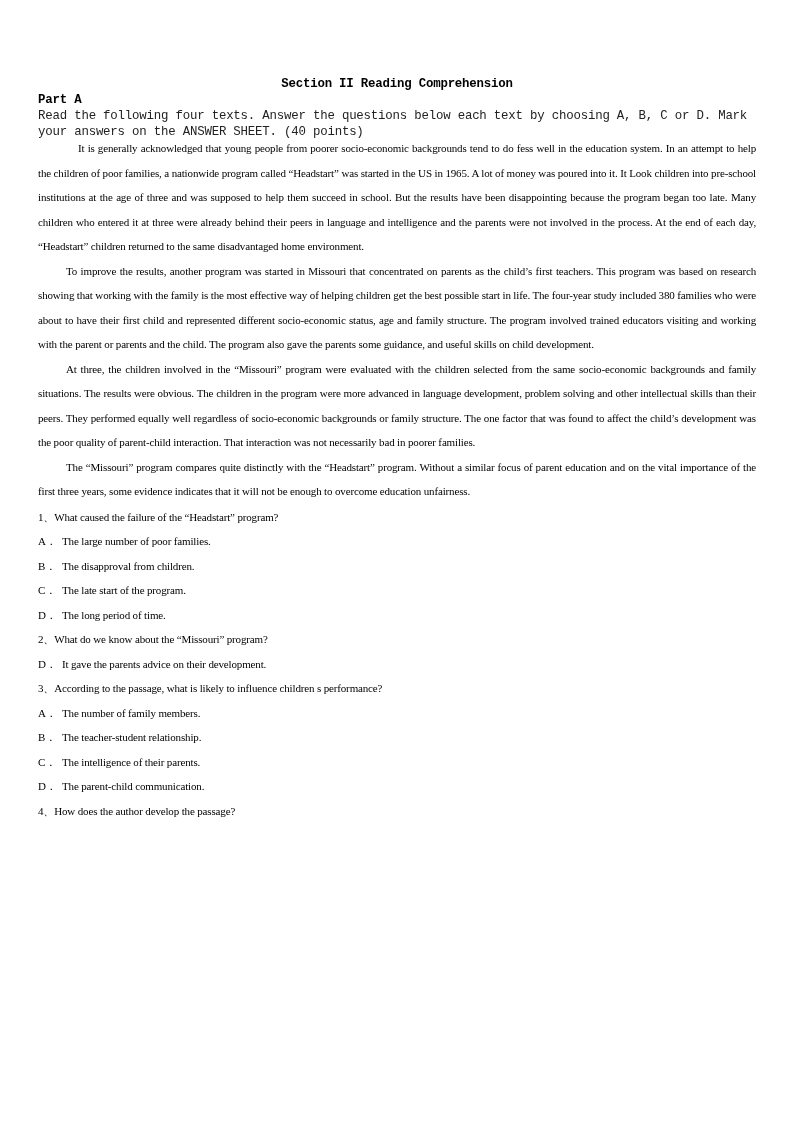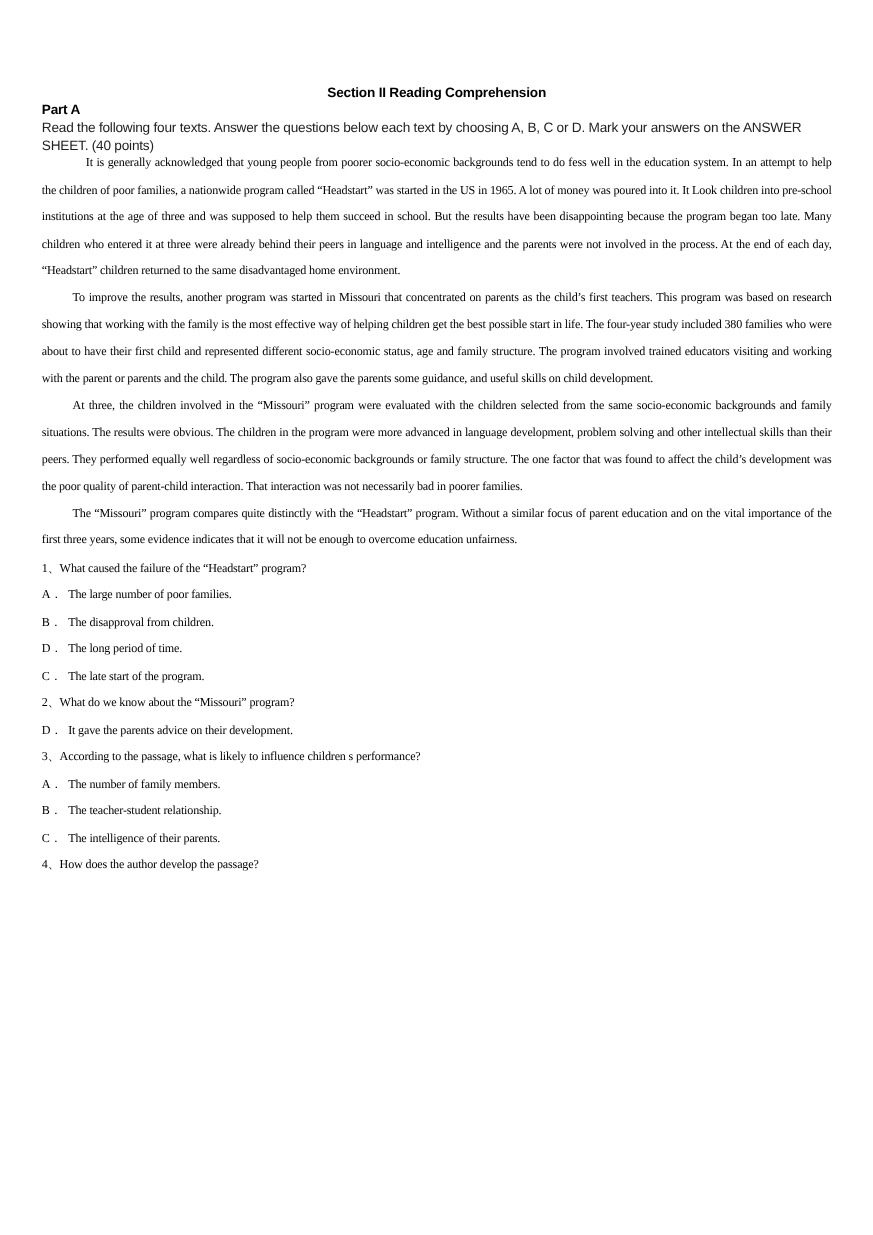--- a/index.html
+++ b/index.html
@@ -1,18 +1,18 @@
 <!DOCTYPE html>
 <html><head>
 <meta charset="utf-8">
 <style>
   html, body { margin: 0; padding: 0; background: #ffffff; }
   body { width: 794px; height: 1123px; position: relative; overflow: hidden; color: #000; }
   .page { position: absolute; left: 38px; top: 76px; width: 718px; }
-  .mono { font-family: Liberation Sans, sans-serif; font-size: 12.4px; line-height: 16px; letter-spacing: -0.2px; }
+  .mono { font-family: Liberation Mono, monospace; font-size: 12.4px; line-height: 16px; letter-spacing: -0.2px; }
   .mono.bold { font-weight: bold; }
   .title { text-align: center; }
   .directions-text { color: #222; white-space: normal; }
   .serif { font-family: "Liberation Serif", "DejaVu Serif", serif; font-size: 11px; line-height: 24.5px; letter-spacing: -0.15px; }
   .para { text-indent: 28px; text-align: justify; text-align-last: left; margin: 0; }
   .para.first { text-indent: 40px; }
   .q, .opt { margin: 0; }
   .q-num, .opt-letter { display: inline-block; }
   .opt-letter { width: 24px; }
 </style>
@@ -31,32 +31,33 @@
     <p class="para">The “Missouri” program compares quite distinctly with the “Headstart” program. Without a similar focus of parent education and on the vital importance of the first three years, some evidence indicates that it will not be enough to overcome education unfairness.</p>
   </div>
 
   <div class="serif" style="margin-top:1px;">
 
     <div class="q">
       <span class="q-num">1、</span><span>What caused the failure of the “Headstart” program?</span>
     </div>
     <div class="opt"><span class="opt-letter">A．</span><span>The large number of poor families.</span></div>
     <div class="opt"><span class="opt-letter">B．</span><span>The disapproval from children.</span></div>
+    <div class="opt"><span class="opt-letter">C．</span><span>The late start of the program.</span></div>
     <div class="opt"><span class="opt-letter">D．</span><span>The long period of time.</span></div>
-    <div class="opt"><span class="opt-letter">C．</span><span>The late start of the program.</span></div>
 
     <div class="q">
       <span class="q-num">2、</span><span>What do we know about the “Missouri” program?</span>
     </div>
     <div class="opt"><span class="opt-letter">D．</span><span>It gave the parents advice on their development.</span></div>
 
     <div class="q">
       <span class="q-num">3、</span><span>According to the passage, what is likely to influence children s performance?</span>
     </div>
     <div class="opt"><span class="opt-letter">A．</span><span>The number of family members.</span></div>
     <div class="opt"><span class="opt-letter">B．</span><span>The teacher-student relationship.</span></div>
     <div class="opt"><span class="opt-letter">C．</span><span>The intelligence of their parents.</span></div>
+    <div class="opt"><span class="opt-letter">D．</span><span>The parent-child communication.</span></div>
 
     <div class="q">
       <span class="q-num">4、</span><span>How does the author develop the passage?</span>
     </div>
   </div>
 </div>
 
 </body></html>

